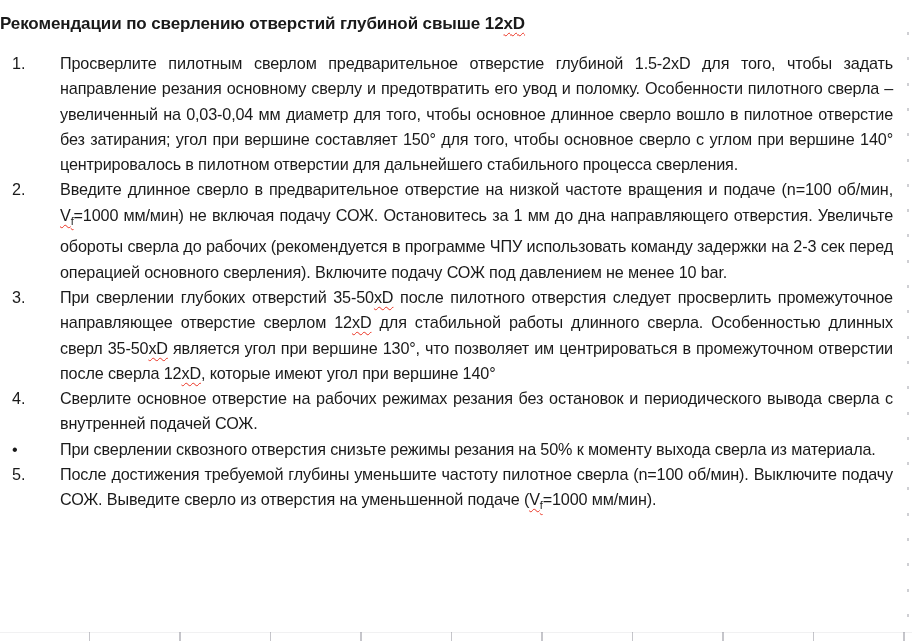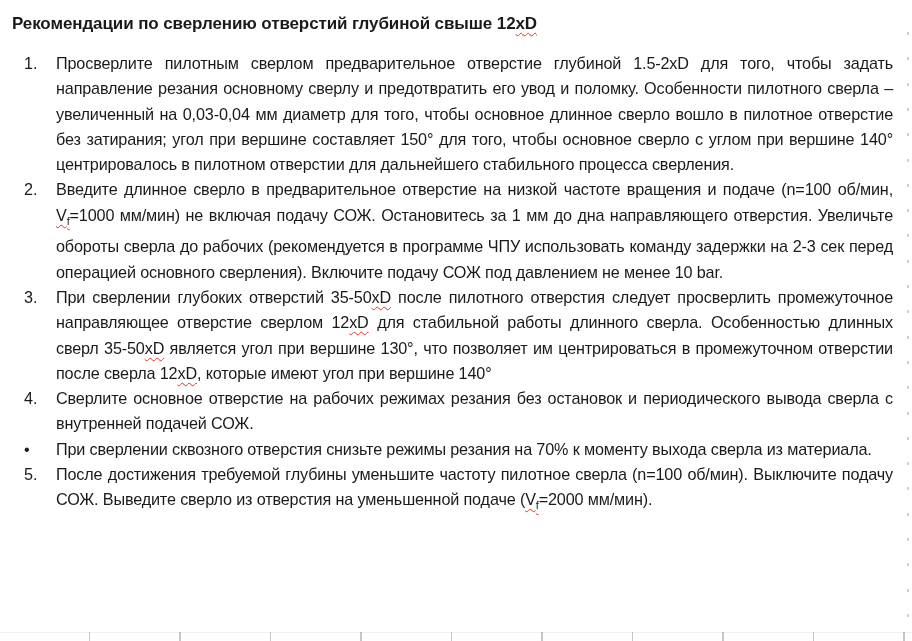--- a/index.html
+++ b/index.html
@@ -9,21 +9,21 @@
   }
   body {
     width: 912px;
     height: 641px;
     overflow: hidden;
     position: relative;
     font-family: "Liberation Sans", "DejaVu Sans", sans-serif;
     color: #1a1a1a;
   }
   .page {
-    padding: 11px 19px 0 12px;
+    padding: 11px 19px 0 0;
     position: relative;
   }
   .doc-title {
     font-size: 17px;
     font-weight: 700;
     line-height: 25px;
     margin: 0 0 15px 0;
     letter-spacing: -0.1px;
   }
   .list {
@@ -36,20 +36,21 @@
   }
   .marker {
     flex: none;
     width: 32px;
     margin-left: 12px;
   }
   .text {
     flex: 1;
     text-align: justify;
     letter-spacing: -0.15px;
+    margin-left: 16px;
   }
   .misspell {
     text-decoration-line: underline;
     text-decoration-style: wavy;
     text-decoration-color: var(--misspell, #eb3323);
     text-decoration-thickness: 1px;
     text-underline-offset: 3px;
     text-decoration-skip-ink: none;
   }
   .sub {
@@ -96,23 +97,23 @@
       <div class="item">
         <span class="marker">3.</span>
         <div class="text"><span>При сверлении глубоких отверстий 35-50</span><span class="misspell">xD</span><span> после пилотного отверстия следует просверлить промежуточное направляющее отверстие сверлом 12</span><span class="misspell">xD</span><span> для стабильной работы длинного сверла. Особенностью длинных сверл 35-50</span><span class="misspell">xD</span><span> является угол при вершине 130°, что позволяет им центрироваться в промежуточном отверстии после сверла 12</span><span class="misspell">xD</span><span>, которые имеют угол при вершине 140°</span></div>
       </div>
       <div class="item">
         <span class="marker">4.</span>
         <div class="text"><span>Сверлите основное отверстие на рабочих режимах резания без остановок и периодического вывода сверла с внутренней подачей СОЖ.</span></div>
       </div>
       <div class="item">
         <span class="marker">•</span>
-        <div class="text"><span>При сверлении сквозного отверстия снизьте режимы резания на 70% к моменту выхода сверла из материала.</span></div>
+        <div class="text"><span>При сверлении сквозного отверстия снизьте режимы резания на 50% к моменту выхода сверла из материала.</span></div>
       </div>
       <div class="item">
         <span class="marker">5.</span>
-        <div class="text"><span>После достижения требуемой глубины уменьшите частоту пилотное сверла (n=100 об/мин). Выключите подачу СОЖ. Выведите сверло из отверстия на уменьшенной подаче (</span><span class="misspell">V</span><span class="sub misspell">f</span><span>=2000 мм/мин).</span></div>
+        <div class="text"><span>После достижения требуемой глубины уменьшите частоту пилотное сверла (n=100 об/мин). Выключите подачу СОЖ. Выведите сверло из отверстия на уменьшенной подаче (</span><span class="misspell">V</span><span class="sub misspell">f</span><span>=1000 мм/мин).</span></div>
       </div>
     </div>
 </div>
 
 <div class="right-ticks"></div>
 <div class="bottom-ticks"></div>
 
 </body></html>

